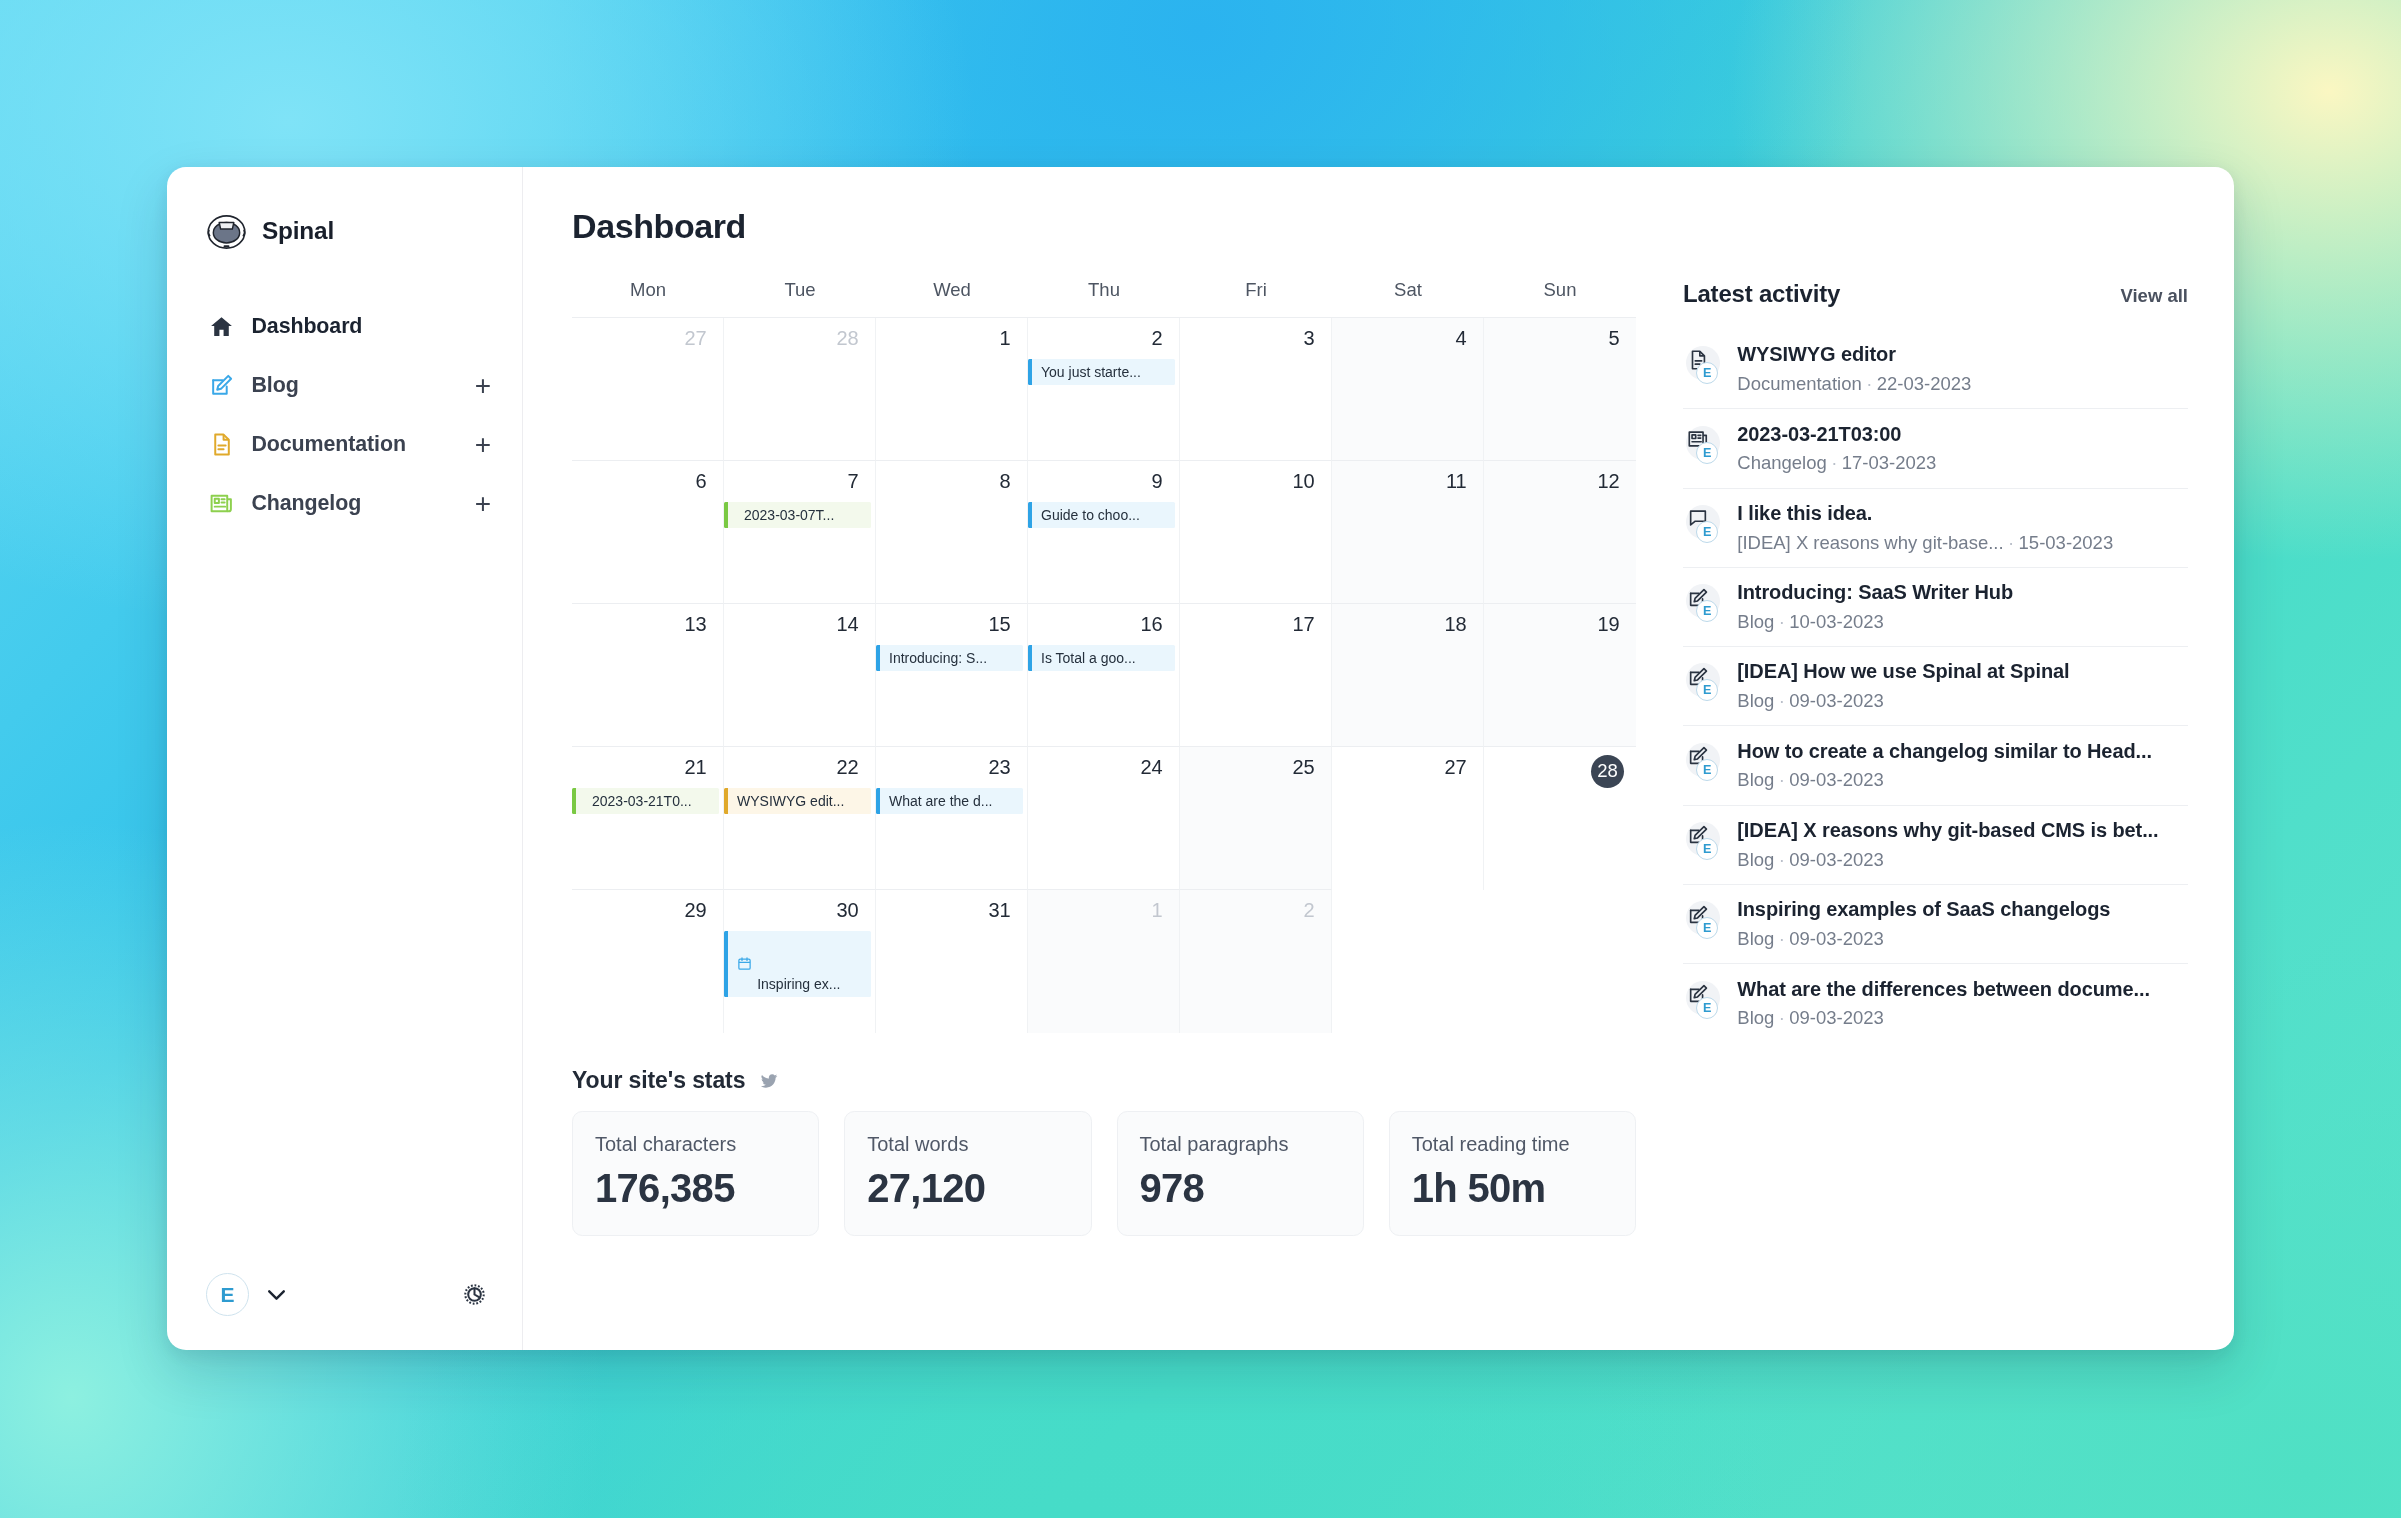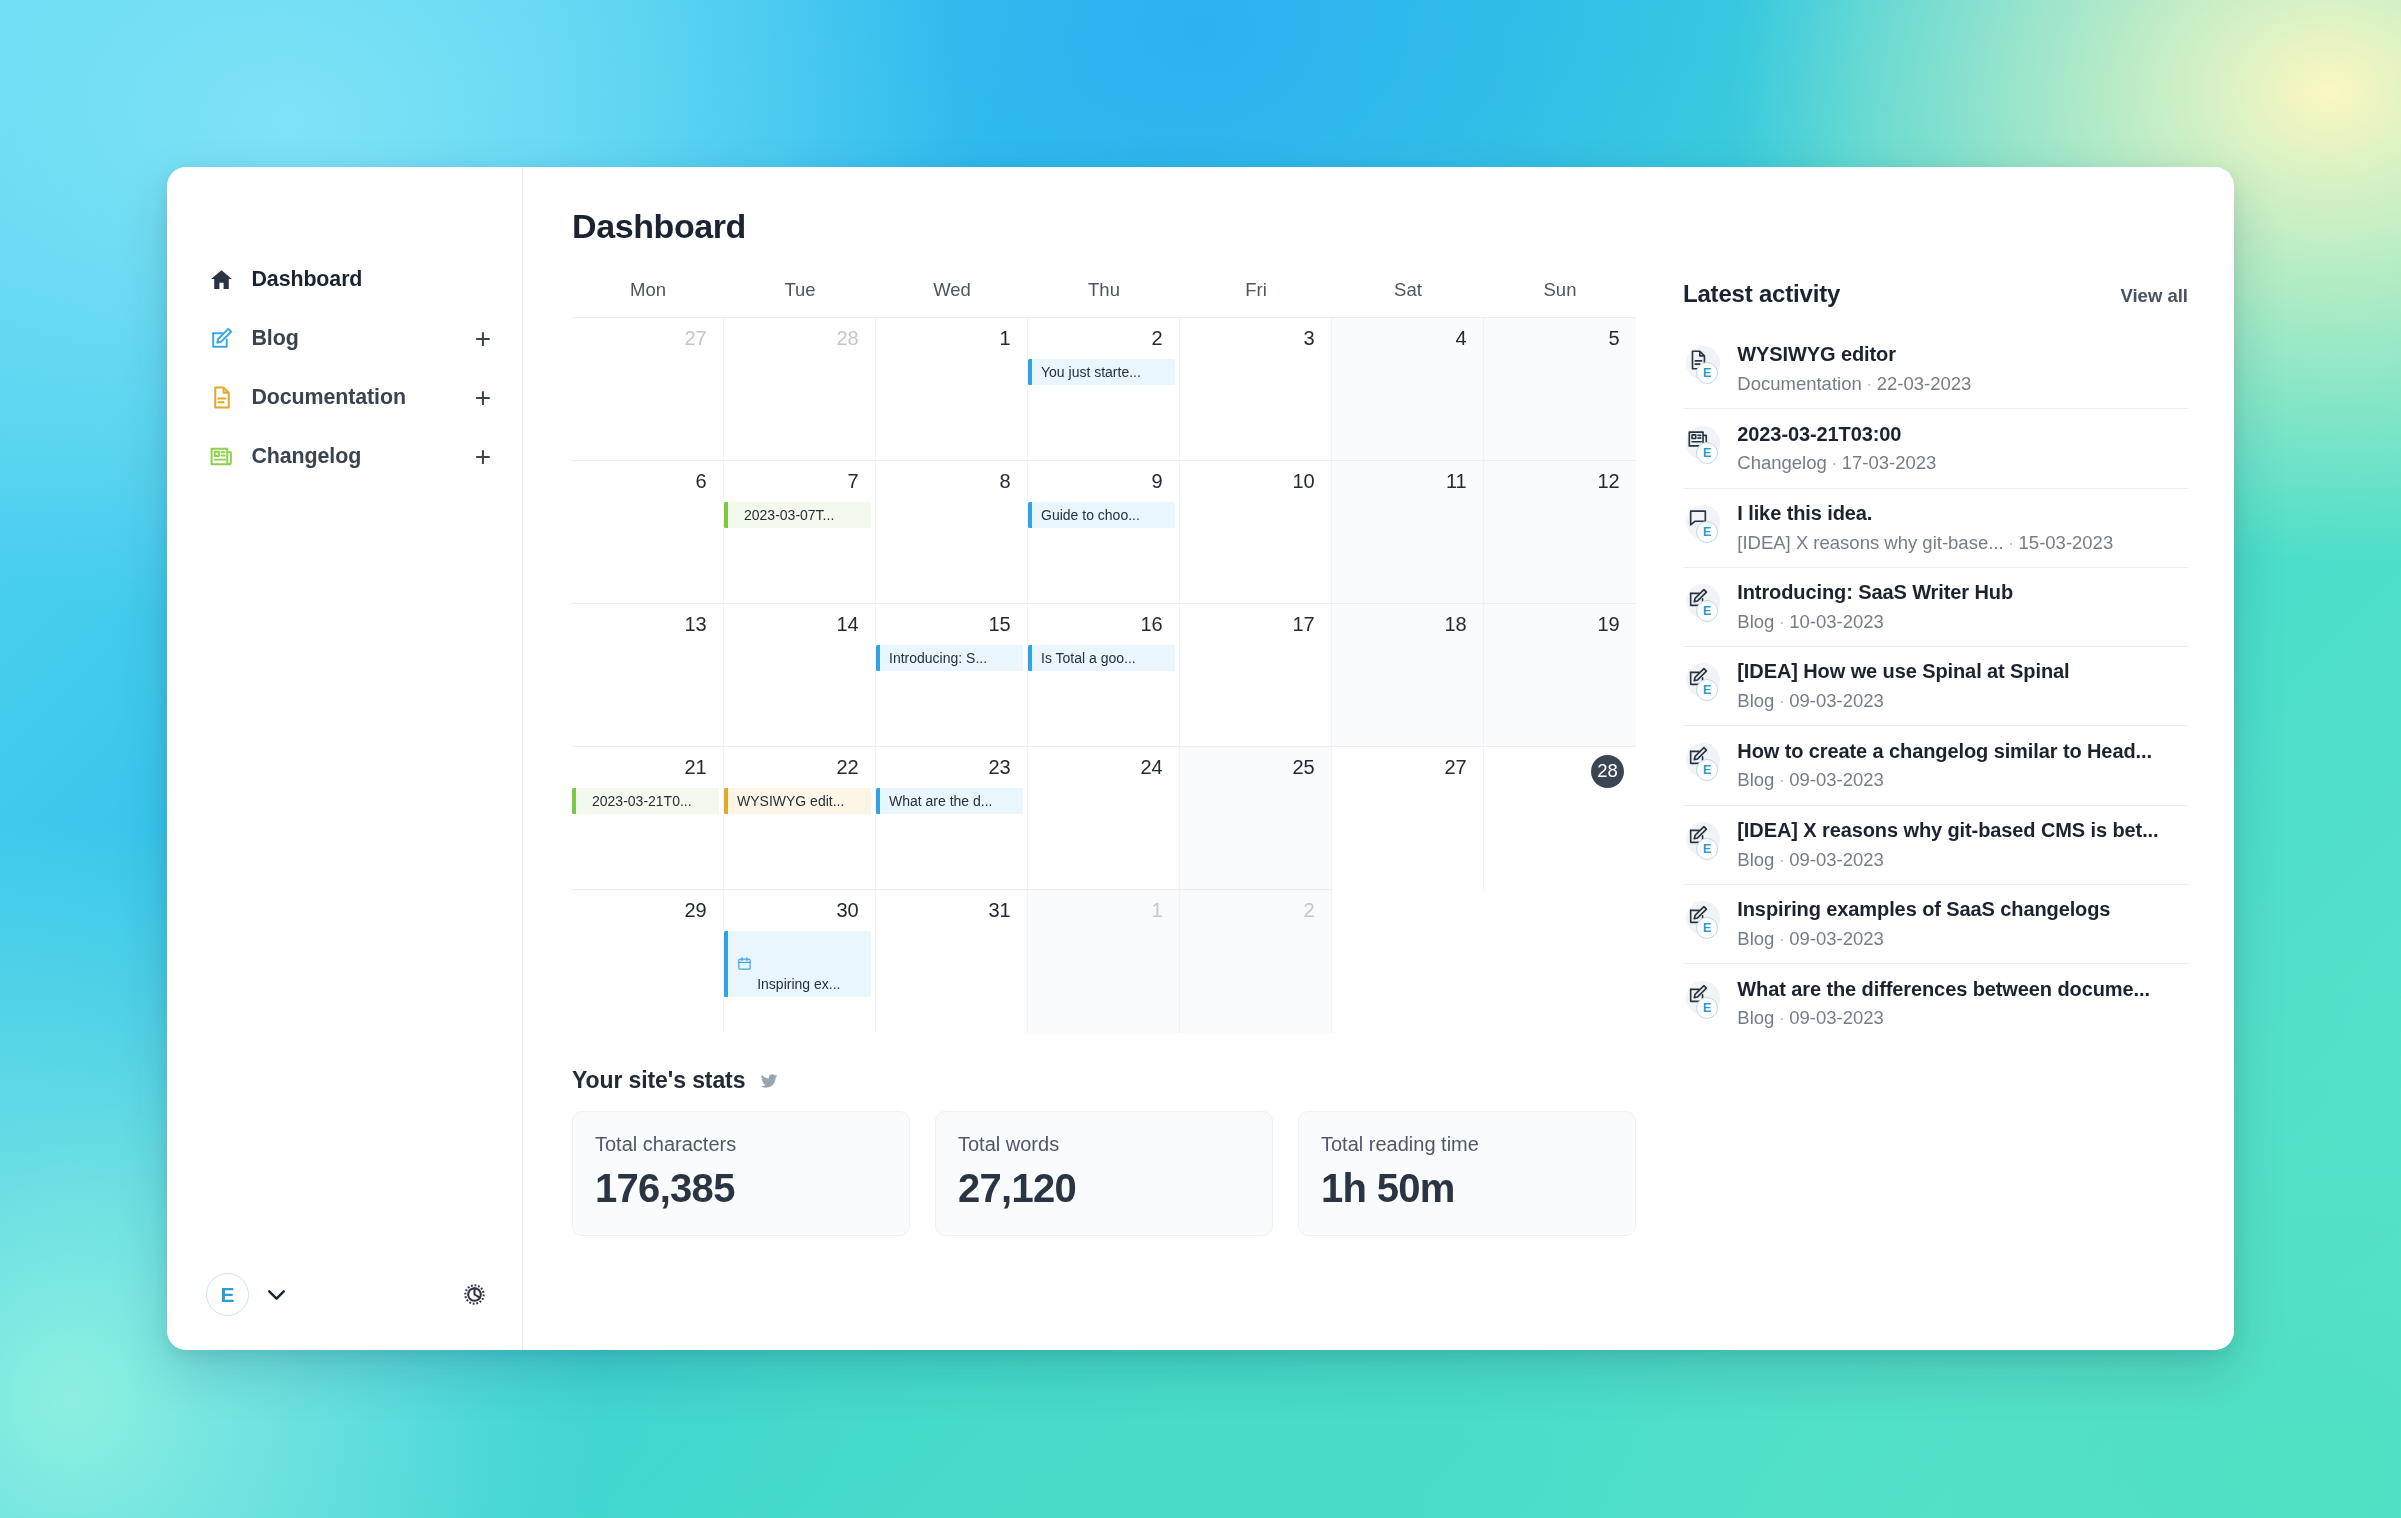--- a/index.html
+++ b/index.html
@@ -177,20 +177,33 @@
   .act-meta { font-size: 18.5px; color:#757d8b; margin-top: 6.7px; white-space: nowrap; overflow: hidden; text-overflow: ellipsis; }
   .act-dot { color:#b9bfc9; padding: 0 4.4px; }
 </style>
 </head>
 <body>
 
 <div class="window">
 
   <div class="sidebar">
 
+    <div class="brand">
+      <span class="brand-logo">
+        <svg viewBox="0 0 56 56" width="41" height="41">
+          <ellipse cx="28" cy="30" rx="25" ry="22" fill="#fff" stroke="#20252e" stroke-width="2.2"></ellipse>
+          <ellipse cx="28" cy="31" rx="18" ry="14" fill="#6b7588" stroke="#20252e" stroke-width="2"></ellipse>
+          <path d="M18 17 L38 17 L36 26 L20 26 Z" fill="#eef0f3" stroke="#20252e" stroke-width="2" stroke-linejoin="round"></path>
+          <path d="M4 28 q-2 4 1 7" fill="none" stroke="#20252e" stroke-width="2.2" stroke-linecap="round"></path>
+          <path d="M52 28 q2 4 -1 7" fill="none" stroke="#20252e" stroke-width="2.2" stroke-linecap="round"></path>
+          <rect x="24" y="48" width="8" height="3" rx="1.2" fill="#20252e"></rect>
+        </svg>
+      </span>
+      <span class="brand-name">Spinal</span>
+    </div>
 
     <div class="nav">
 
       <div class="nav-item active">
         <span class="nav-ico">
           <svg viewBox="0 0 24 24" width="25" height="25" fill="#2b3442">
             <path d="M12 3 L22 11.5 h-3 V21 h-5 v-6 h-4 v6 H5 V11.5 H2 Z"></path>
           </svg>
         </span>
         <span class="nav-label">Dashboard</span>
@@ -420,20 +433,24 @@
           <div class="stat-cards" id="stat-cards">
               <div class="stat-card">
                 <div class="stat-label">Total characters</div>
                 <div class="stat-value">176,385</div>
               </div>
               <div class="stat-card">
                 <div class="stat-label">Total words</div>
                 <div class="stat-value">27,120</div>
               </div>
               <div class="stat-card">
+                <div class="stat-label">Total paragraphs</div>
+                <div class="stat-value">978</div>
+              </div>
+              <div class="stat-card">
                 <div class="stat-label">Total reading time</div>
                 <div class="stat-value">1h 50m</div>
               </div>
             </div>
         </div>
       </div>
 
       <div class="activity">
         <div class="act-head">
           <span class="act-title">Latest activity</span>

